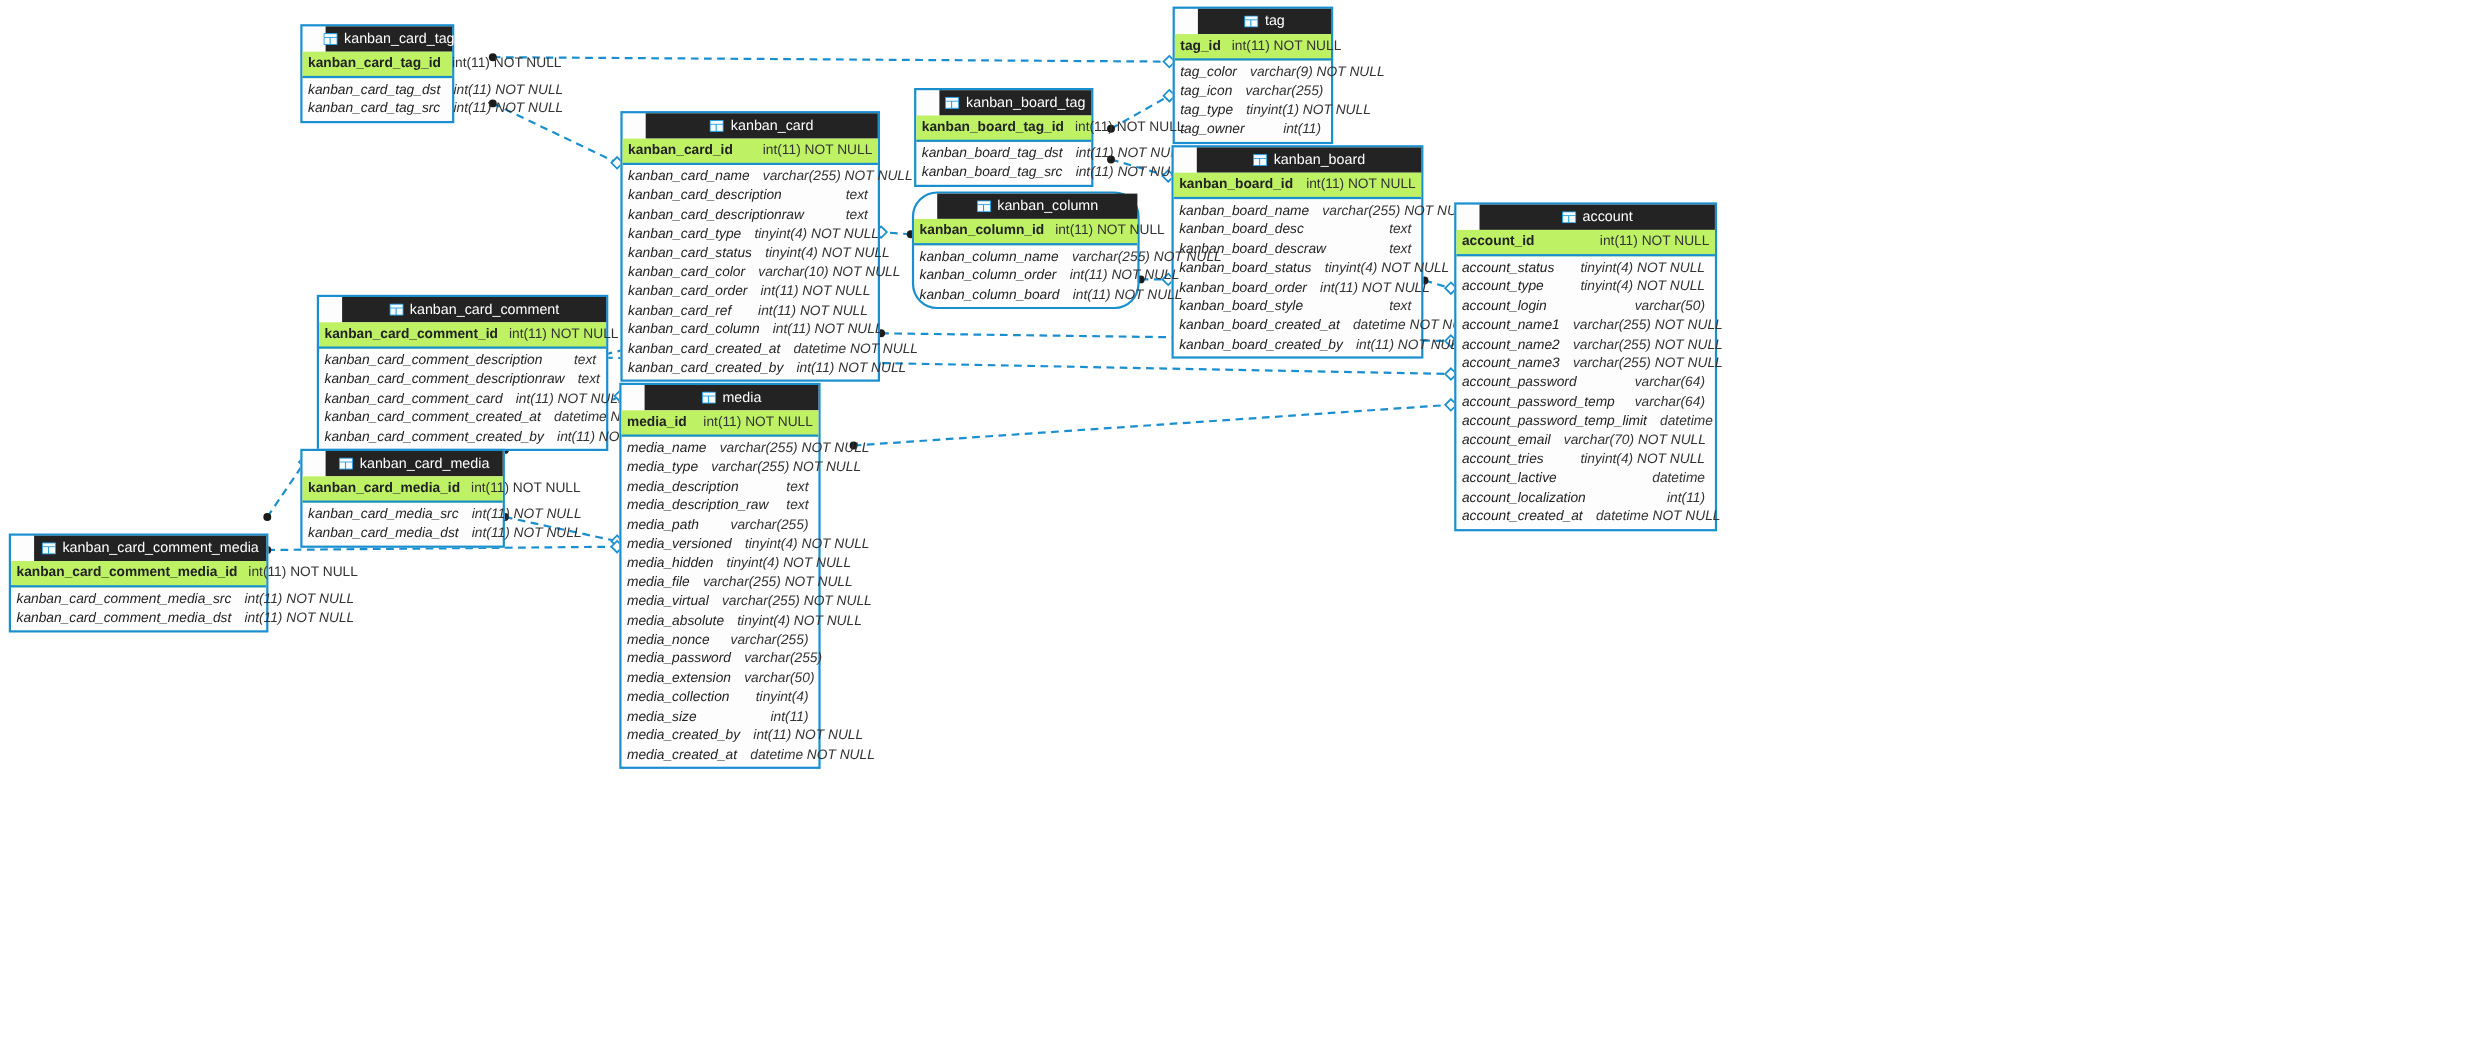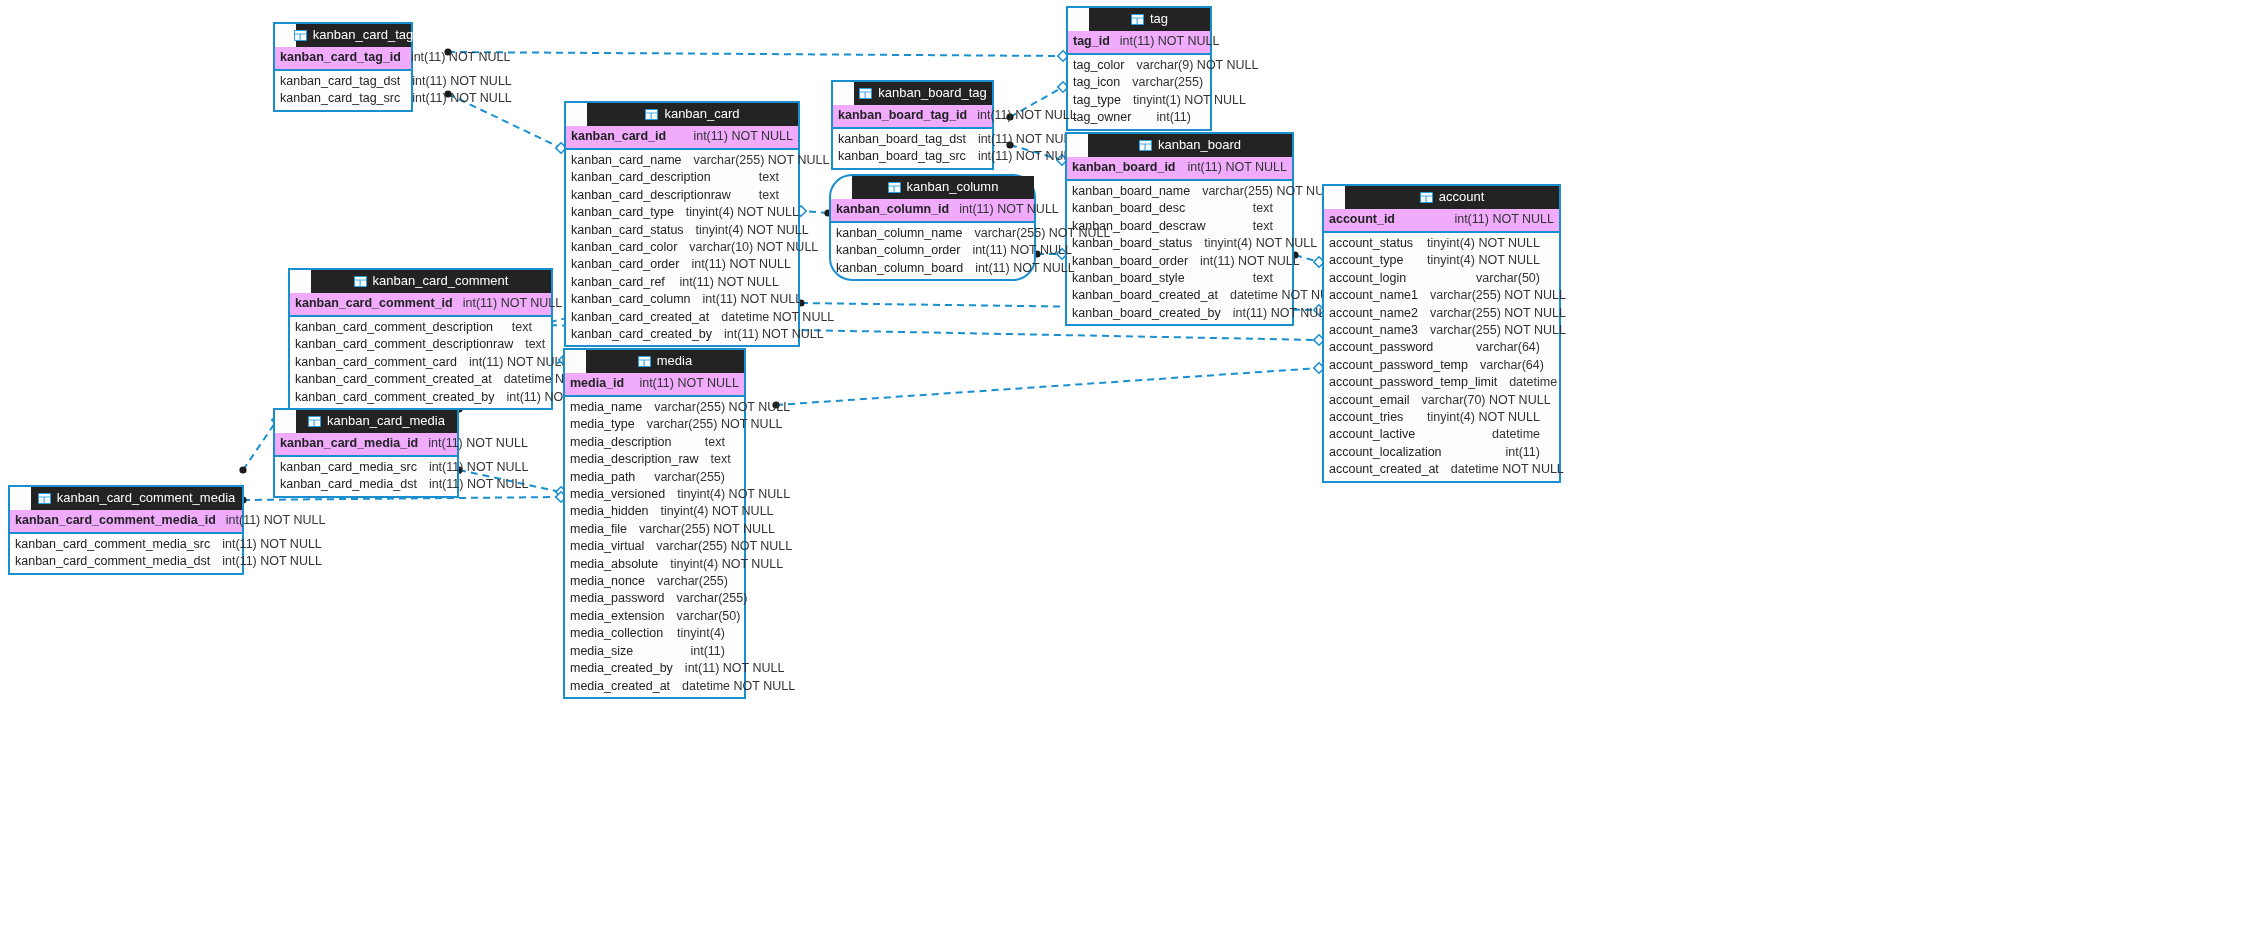--- a/index.html
+++ b/index.html
@@ -43,27 +43,27 @@
   }
   .tbl-icon svg{display:block;}
 
   .pk-row{
     display:flex;
     justify-content:space-between;
     align-items:baseline;
     padding:3px 5px 4px 5px;
     font-weight:bold;
     border-bottom:2px solid #1a8fd0;
-    background:#f0abfc;
+    background:#bef264;
     line-height:15px;
     white-space:nowrap;
     gap:10px;
   }
   .pk-row .ftype{font-weight:normal;}
-  .rows{padding:2px 14px 2px 0;}
+  .rows{padding:2px 4px 2px 0;font-style:italic;}
   .row{
     display:flex;
     justify-content:space-between;
     align-items:baseline;
     padding:1px 5px 1px 5px;
     line-height:15.4px;
     white-space:nowrap;
     gap:12px;
   }
   .fname{text-align:left;}

